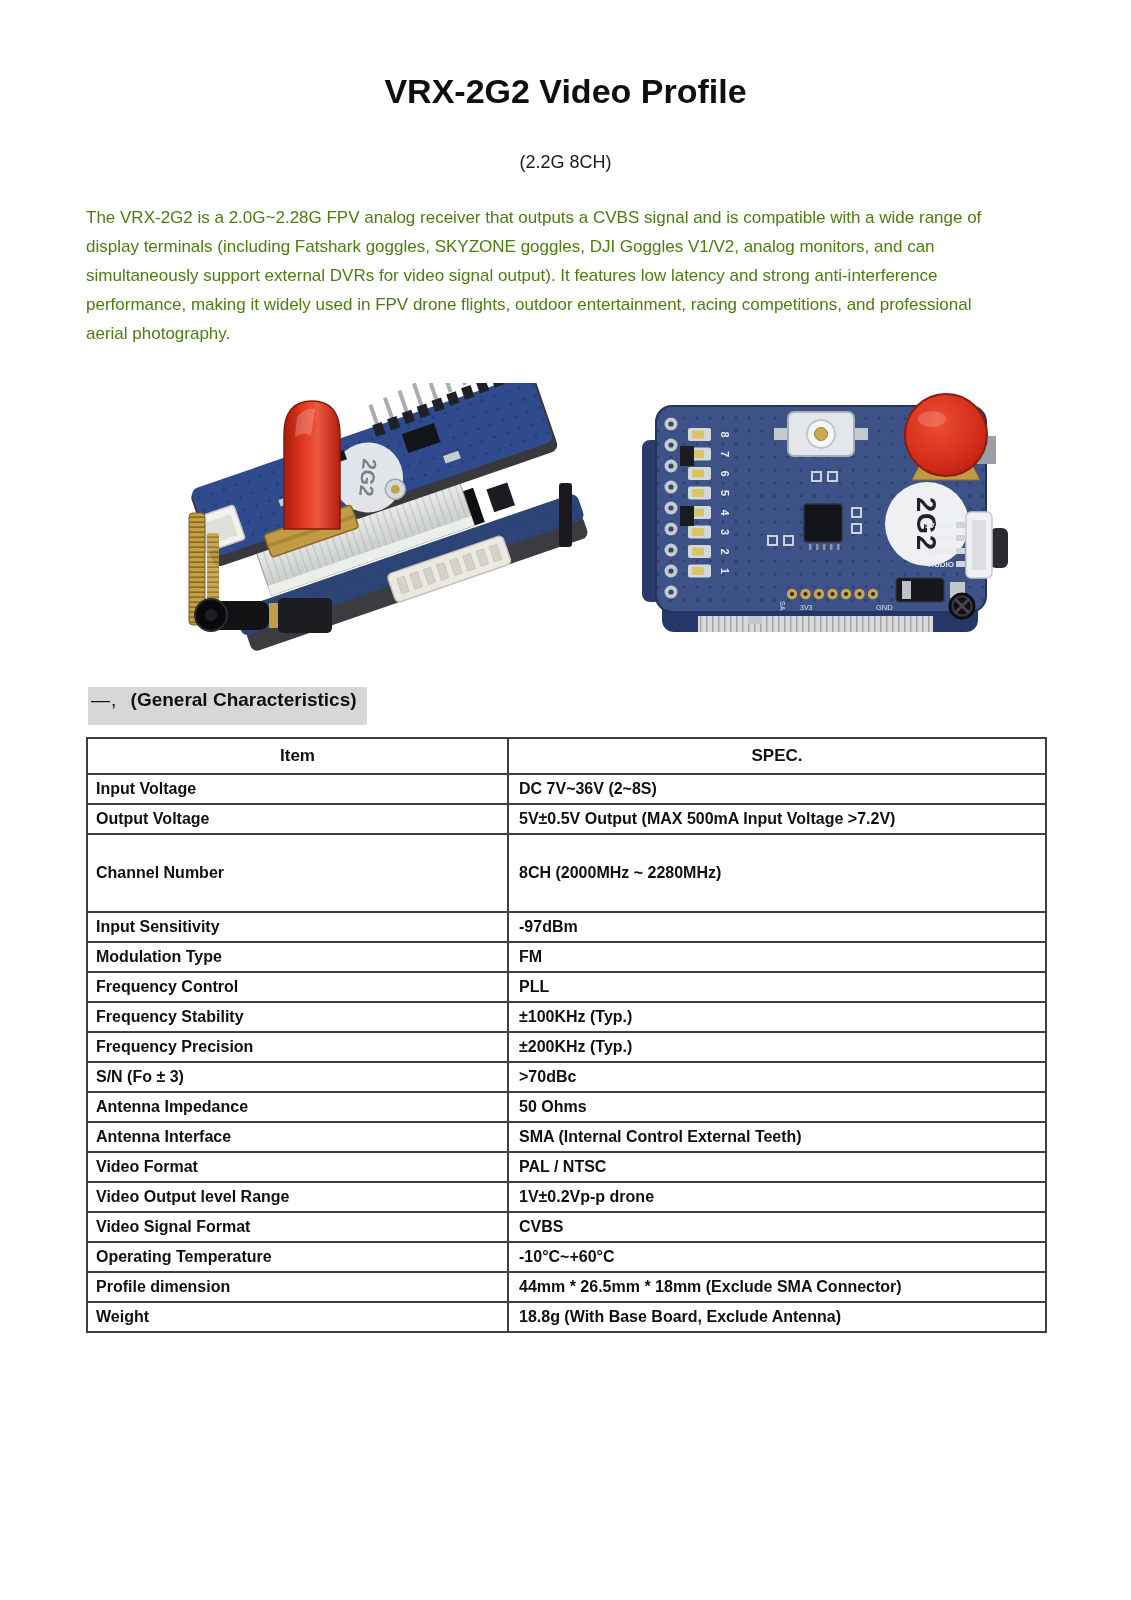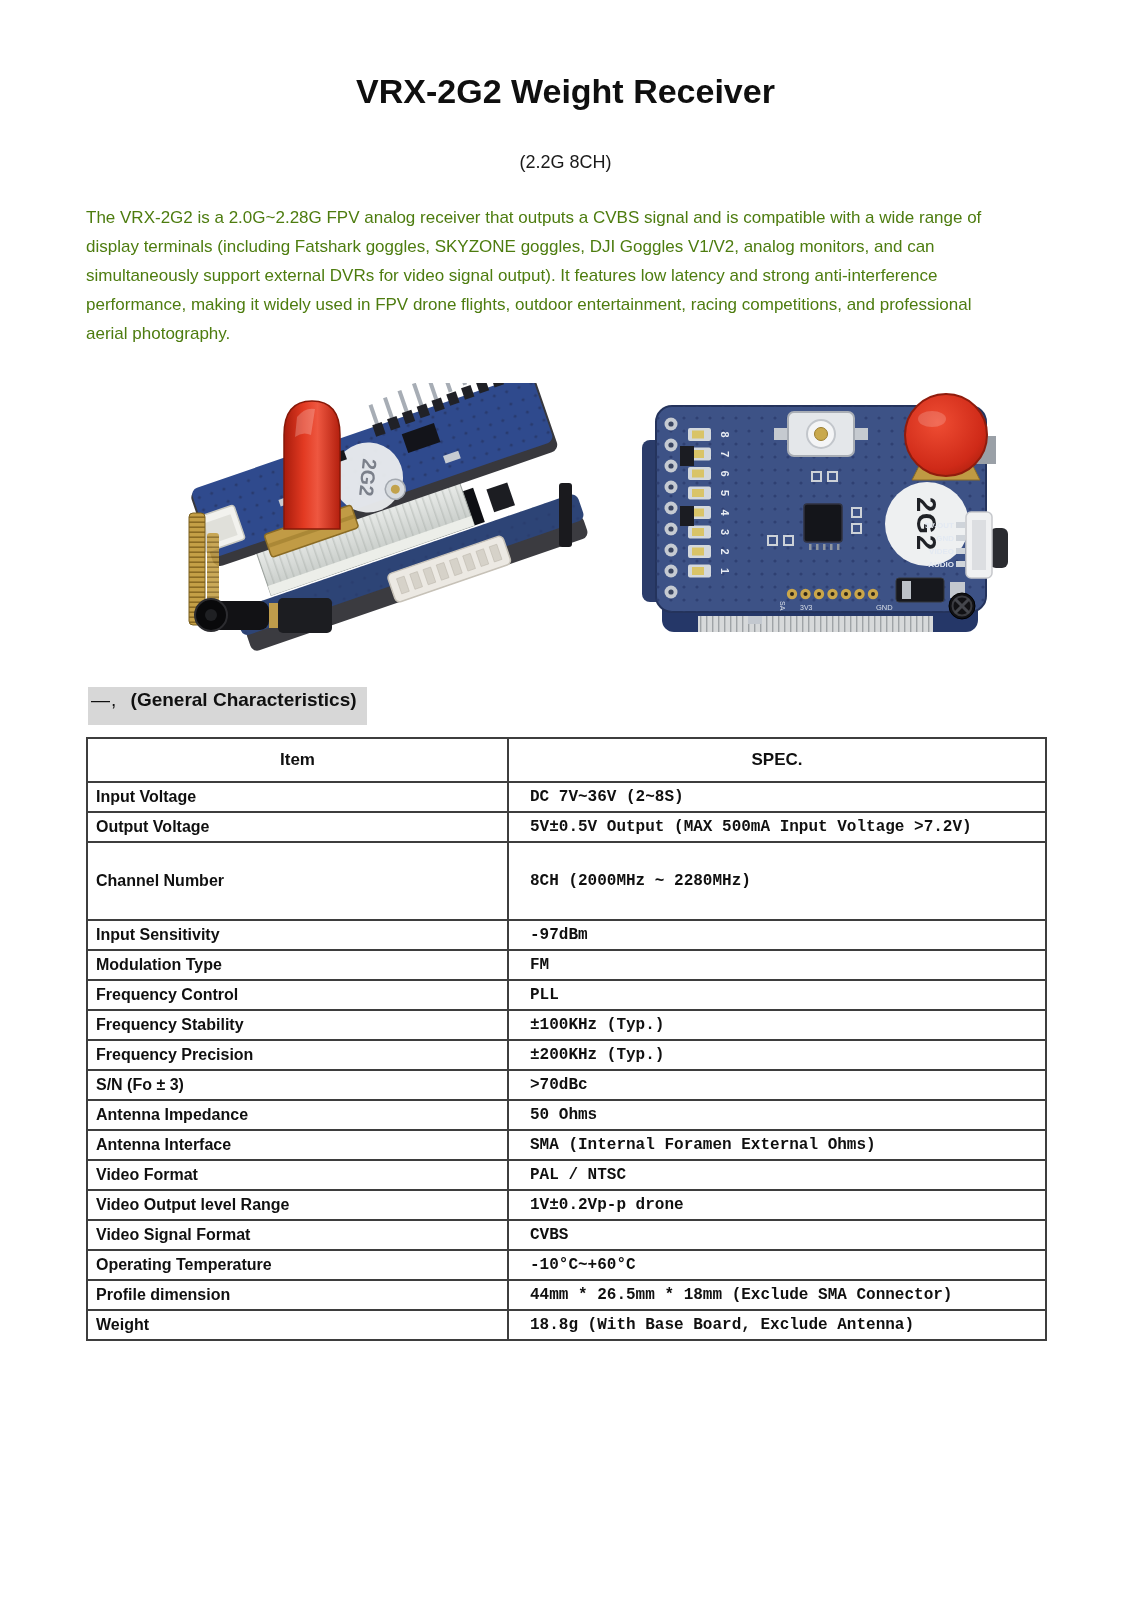--- a/index.html
+++ b/index.html
@@ -42,31 +42,31 @@
   table.spec {
     position:absolute; top:737px; left:86px; width:959px;
     border-collapse:collapse; table-layout:fixed;
   }
   table.spec col.c1 { width:421px; }
   table.spec col.c2 { width:538px; }
   table.spec th, table.spec td {
     border:2px solid #3e3e3e; color:#101010;
     font-weight:700; vertical-align:middle;
   }
-  table.spec th { height:44px; font-size:17px; text-align:center; }
+  table.spec th { height:36px; font-size:17px; text-align:center; }
   table.spec td { height:30px; font-size:16px; padding:2px 8px; }
-  table.spec td.cell-spec { padding-left:21px;font-family:Liberation Mono, monospace; }
+  table.spec td.cell-spec { padding-left:10px; }
   table.spec tr.tall td { height:78px; }
 </style>
 </head>
 <body>
 
 <div class="page">
 
-  <h1 class="title">VRX-2G2 Weight Receiver</h1>
+  <h1 class="title">VRX-2G2 Video Profile</h1>
   <div class="subtitle">(2.2G 8CH)</div>
   <p class="description">The VRX-2G2 is a 2.0G~2.28G FPV analog receiver that outputs a CVBS signal and is compatible with a wide range of display terminals (including Fatshark goggles, SKYZONE goggles, DJI Goggles V1/V2, analog monitors, and can simultaneously support external DVRs for video signal output). It features low latency and strong anti-interference performance, making it widely used in FPV drone flights, outdoor entertainment, racing competitions, and professional aerial photography.</p>
 
   <div class="photos">
 
     <svg class="photo-left" width="440" height="275" viewBox="0 0 440 275">
       <defs>
         <pattern id="dotsA" width="13" height="13" patternUnits="userSpaceOnUse">
           <circle cx="4" cy="4" r="1.6" fill="#273768"></circle>
         </pattern>
@@ -416,21 +416,21 @@
         <tr>
         <td class="cell-item">S/N (Fo ± 3)</td>
         <td class="cell-spec">&gt;70dBc</td>
       </tr>
         <tr>
         <td class="cell-item">Antenna Impedance</td>
         <td class="cell-spec">50 Ohms</td>
       </tr>
         <tr>
         <td class="cell-item">Antenna Interface</td>
-        <td class="cell-spec">SMA  (Internal Foramen External Ohms) </td>
+        <td class="cell-spec">SMA  (Internal Control External Teeth) </td>
       </tr>
         <tr>
         <td class="cell-item">Video Format</td>
         <td class="cell-spec">PAL / NTSC</td>
       </tr>
         <tr>
         <td class="cell-item">Video Output level Range</td>
         <td class="cell-spec">1V±0.2Vp-p drone</td>
       </tr>
         <tr>

